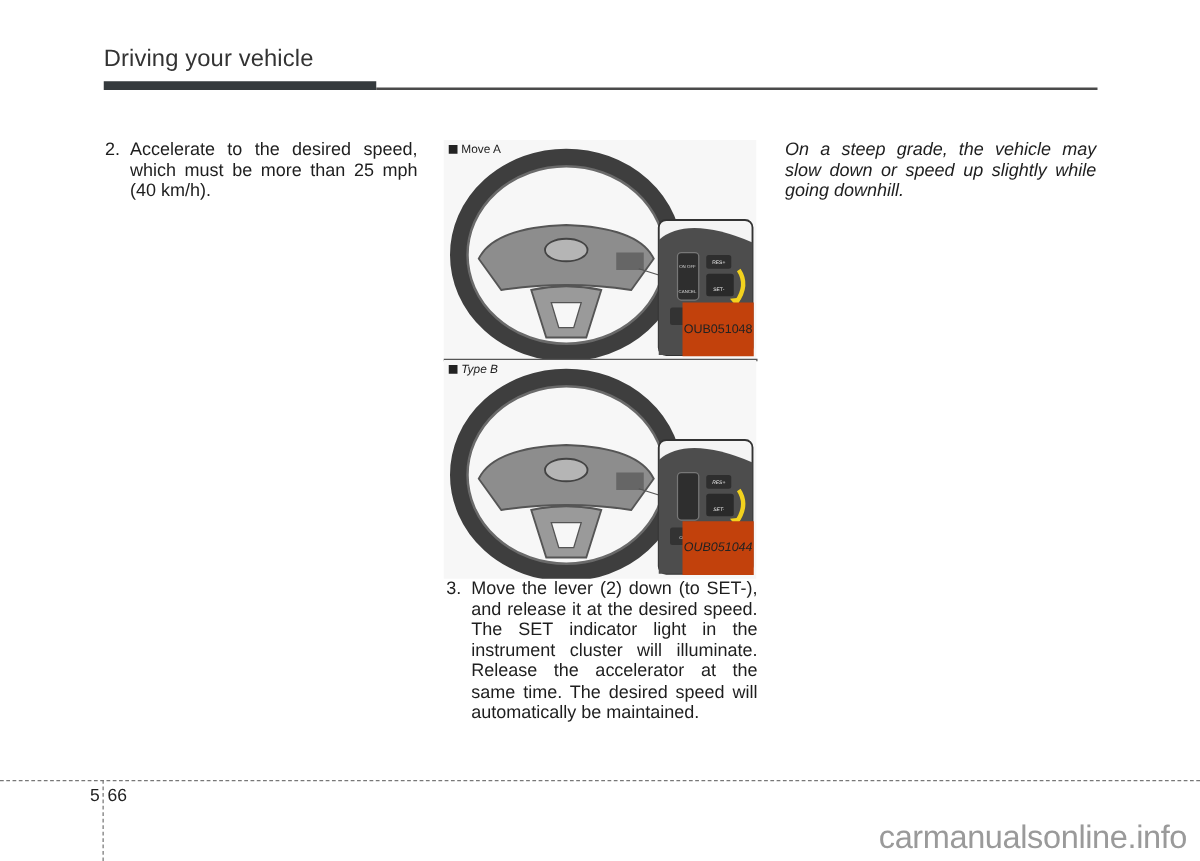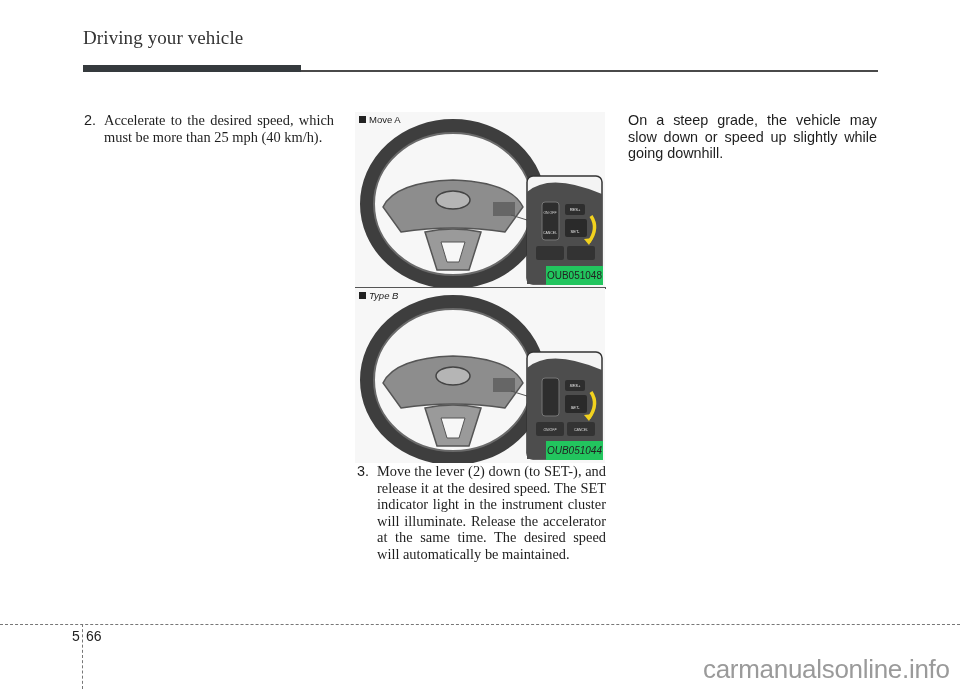--- a/index.html
+++ b/index.html
@@ -1,36 +1,36 @@
 <!DOCTYPE html>
 <html><head>
   <meta charset="utf-8">
   <style>
     html, body { margin: 0; padding: 0; background: #ffffff; }
     body { width: 960px; height: 689px; position: relative; overflow: hidden; font-family: "Liberation Sans", sans-serif; color: #222; }
 
-    .header-title { position: absolute; left: 83px; top: 27px; font-family: Liberation Serif, serif; font-size: 19px; color: #333; letter-spacing: 0.1px; }
+    .header-title { position: absolute; left: 83px; top: 37px; font-family: Liberation Sans, sans-serif; font-size: 19px; color: #333; letter-spacing: 0.1px; }
     .header-bar-thick { position: absolute; left: 83px; top: 65px; width: 218px; height: 7px; background: #353a3d; }
     .header-bar-thin { position: absolute; left: 301px; top: 70px; width: 577px; height: 2px; background: #4a4a4a; }
 
     .step { position: absolute; font-size: 14.4px; line-height: 16.5px; color: #1e1e1e; text-align: justify; }
     .step .num { position: absolute; left: 0; top: 0; }
-    .step .body { display: block; padding-left: 20px; text-indent: 0; font-family: Liberation Serif, serif; }
+    .step .body { display: block; padding-left: 20px; text-indent: 0; }
     .step-2 { left: 84px; top: 112px; width: 250px; }
     .step-3 { left: 357px; top: 463px; width: 249px; }
 
-    .note { position: absolute; left: 628px; top: 112px; width: 249px; font-size: 14.4px; line-height: 16.5px; color: #1e1e1e; text-align: justify; }
+    .note { position: absolute; left: 628px; top: 112px; width: 249px; font-size: 14.4px; line-height: 16.5px; font-style: italic; color: #1e1e1e; text-align: justify; }
 
     .figure { position: absolute; left: 355px; width: 250px; background: #f7f7f7; }
     .figure-a { top: 112px; height: 176px; }
     .figure-b { top: 288px; height: 175px; font-style: italic; }
     .fig-divider { position: absolute; left: 355px; top: 287px; width: 251px; height: 1.5px; background: #555; }
     .fig-label { position: absolute; left: 4px; top: 2px; font-size: 9.5px; color: #222; display: flex; align-items: center; gap: 3px; }
     .fig-label .sq { width: 7px; height: 7px; background: #222; display: inline-block; }
-    .fig-code { position: absolute; right: 2px; bottom: 3px; font-size: 10px; color: #222; background: #22c55e; padding: 4px 1px; }
+    .fig-code { position: absolute; right: 2px; bottom: 3px; font-size: 10px; color: #222; background: #c2410c; padding: 16px 1px; }
     .fig-svg { position: absolute; left: 0; top: 0; }
 
     .footer-hline { position: absolute; left: 0; top: 624px; width: 960px; border-top: 1px dashed #777; }
     .footer-vline { position: absolute; left: 82px; top: 624px; height: 65px; border-left: 1px dashed #777; }
     .page-section { position: absolute; left: 72px; top: 628px; font-size: 14px; color: #222; }
     .page-num { position: absolute; left: 86px; top: 628px; font-size: 14px; color: #222; }
     .watermark { position: absolute; left: 703px; top: 654px; font-size: 26px; color: #9a9a9a; letter-spacing: -0.3px; }
   </style>
 </head>
 <body>

